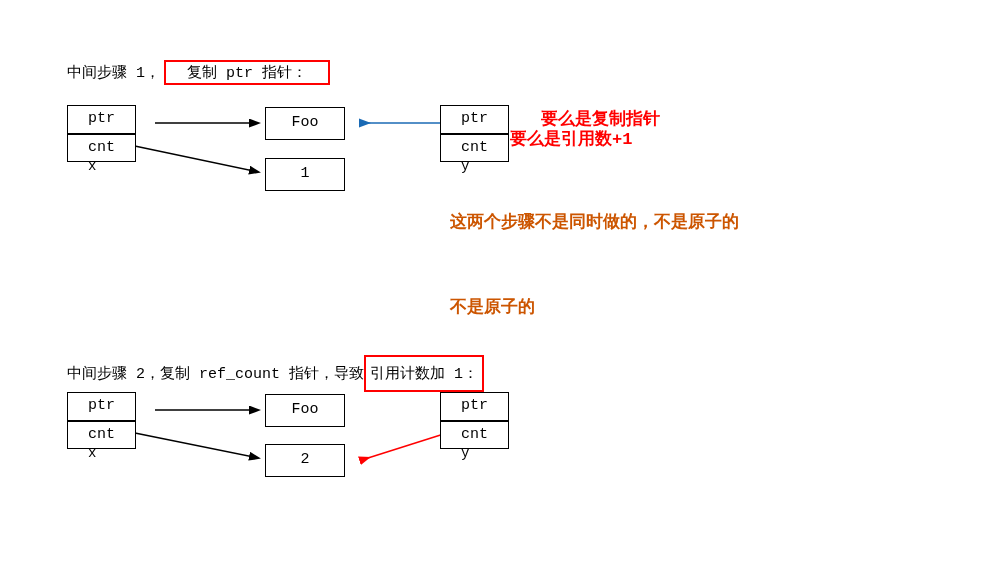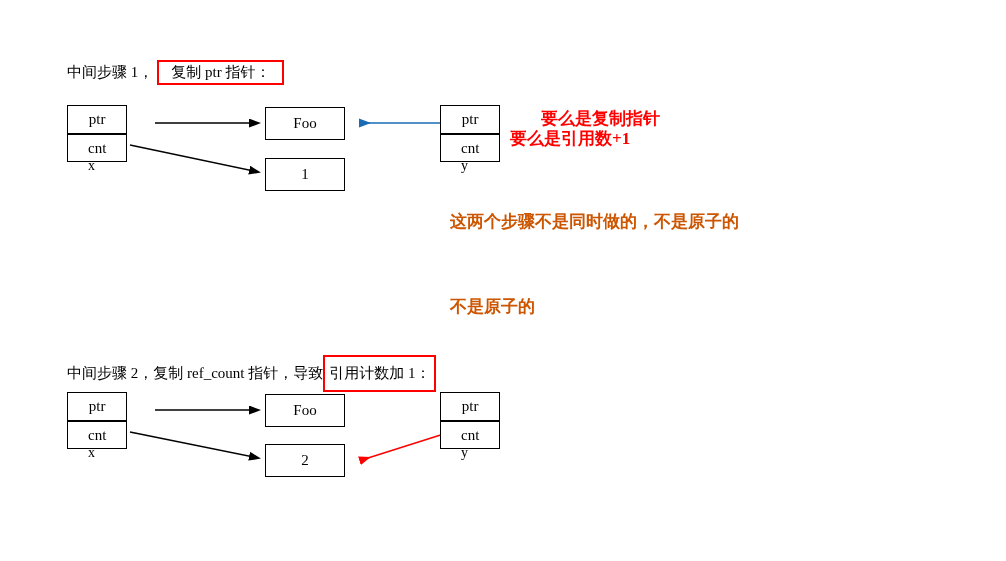--- a/index.html
+++ b/index.html
@@ -9,20 +9,21 @@
       font-size: 15px;
       width: 1006px;
       height: 561px;
       overflow: hidden;
       position: relative;
     }
     .canvas {
       position: relative;
       width: 982px;
       height: 561px;
+      font-family: Liberation Mono, monospace;
     }
     .box-group {
       position: absolute;
       display: flex;
       flex-direction: column;
     }
     .box {
       border: 1px solid #000;
       padding: 2px 20px;
       min-width: 48px;
@@ -85,21 +86,21 @@
 
   <line x1="130" y1="432" x2="258" y2="458" stroke="#000" stroke-width="1.5" marker-end="url(#arrowBlack2)"></line>
 
   <line x1="450" y1="432" x2="368" y2="458" stroke="red" stroke-width="1.5" marker-end="url(#arrowRed)"></line>
 </svg>
 
 <div class="canvas">
 
   <div style="position:absolute; top:60px; left:67px; display:flex; align-items:center; gap:4px;">
     <span style="font-size:15px; color:#000;">中间步骤 1，</span>
-    <span style="font-size:15px; color:#000; border:2px solid red; padding:1px 12px;">复制 ptr 指针：</span>
+    <span style="font-size:15px; color:#000; border:2px solid red; padding:1px 21px;">复制 ptr 指针：</span>
   </div>
 
   <div class="box-group" style="left:67px; top:105px;">
     <div class="box">ptr</div>
     <div class="box">cnt</div>
   </div>
   <div class="box-label" style="left:88px; top:158px;">x</div>
 
   <div class="box" style="position:absolute; left:265px; top:107px; min-width:80px; padding:4px 24px;">Foo</div>
 

